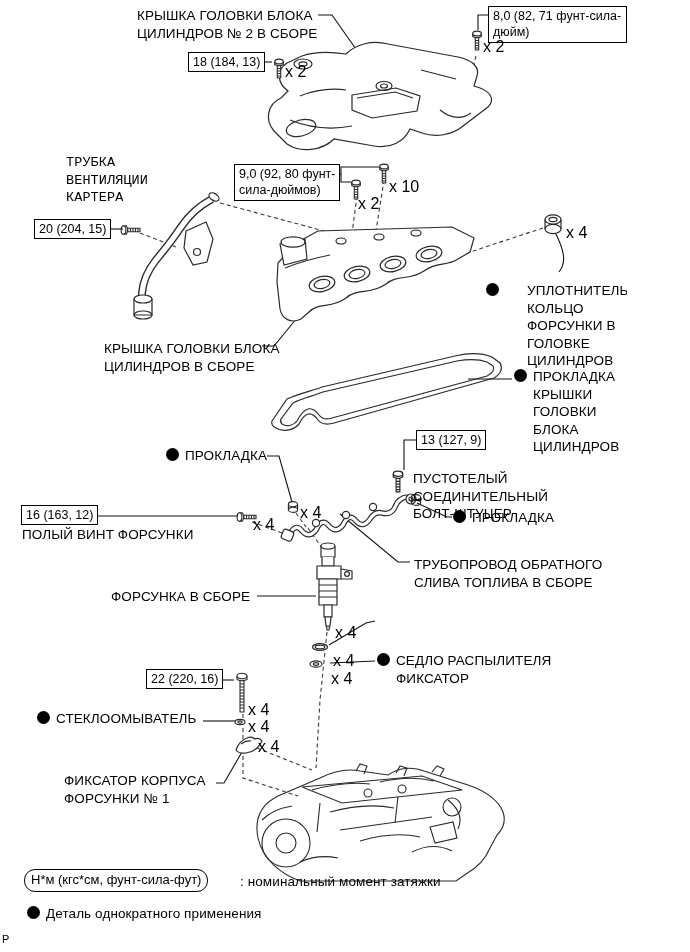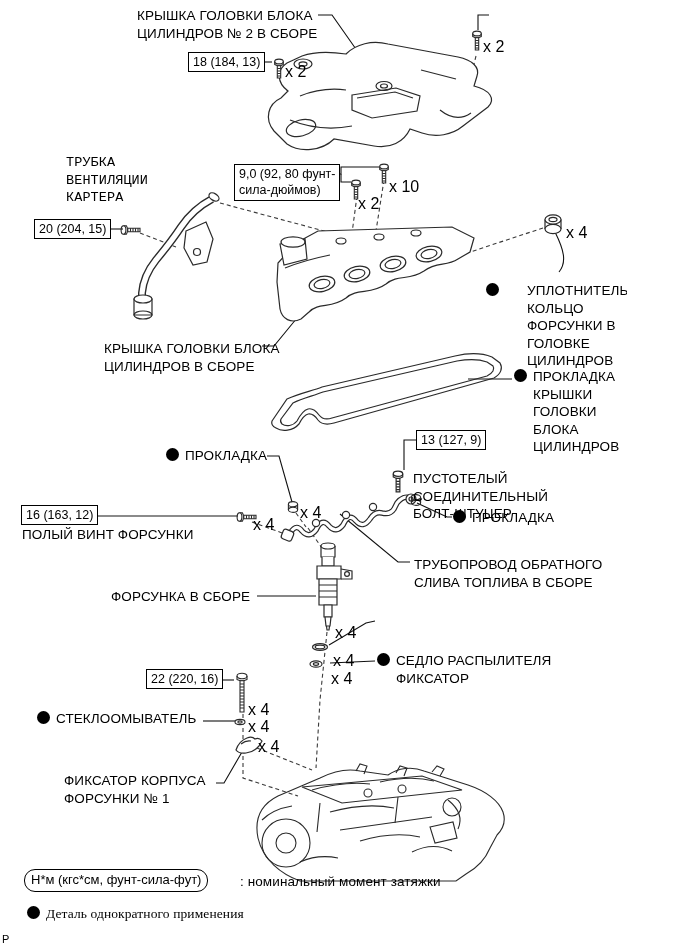--- a/index.html
+++ b/index.html
@@ -206,20 +206,21 @@
     <path d="M356,771 l4,-7 l7,2 l-3,8 M396,773 l4,-7 l7,2 l-3,8 M432,772 l5,-6 l7,3 l-4,7"></path>
     <path d="M262,820 C270,812 280,808 292,806 M300,862 Q318,854 338,858 M412,852 C426,845 440,845 452,851"></path>
   </g>
 </svg>
 
 <div class="lbl" style="left:137px;top:7px;">КРЫШКА ГОЛОВКИ БЛОКА
 ЦИЛИНДРОВ № 2 В СБОРЕ</div>
 <div class="tbox" style="left:188px;top:52px;">18 (184, 13)</div>
 <div class="qty" style="left:285px;top:54px;">x 2</div>
 
+<div class="tbox" style="left:488px;top:6px;">8,0 (82, 71 фунт-сила-дюйм)</div>
 <div class="qty" style="left:483px;top:29px;">x 2</div>
 
 <div class="lbl" style="left:66px;top:154px;font-family:Liberation Mono, monospace;">ТРУБКА
 ВЕНТИЛЯЦИИ
 КАРТЕРА</div>
 <div class="tbox" style="left:234px;top:164px;">9,0 (92, 80 фунт-
 сила-дюймов)</div>
 <div class="qty" style="left:358px;top:186px;">x 2</div>
 <div class="qty" style="left:389px;top:169px;">x 10</div>
 <div class="tbox" style="left:34px;top:219px;">20 (204, 15)</div>
@@ -284,19 +285,19 @@
   <span>СТЕКЛООМЫВАТЕЛЬ</span>
 </div>
 <div class="qty" style="left:248px;top:709px;">x 4</div>
 <div class="qty" style="left:258px;top:729px;">x 4</div>
 
 <div class="lbl" style="left:64px;top:772px;">ФИКСАТОР КОРПУСА
 ФОРСУНКИ № 1</div>
 
 <div class="tbox legendbox" style="left:24px;top:869px;">Н*м (кгс*см, фунт-сила-фут)</div>
 <div class="lbl" style="left:240px;top:873px;">: номинальный момент затяжки</div>
-<div class="lbl bl" style="left:27px;top:905px;font-family:Liberation Serif, serif;">
+<div class="lbl bl" style="left:27px;top:905px;">
   <span class="dot"></span>
   <span>Деталь однократного применения</span>
 </div>
 <div class="pmark" style="left:2px;top:933px;">P</div>
 
 </div>
 
 </body></html>

